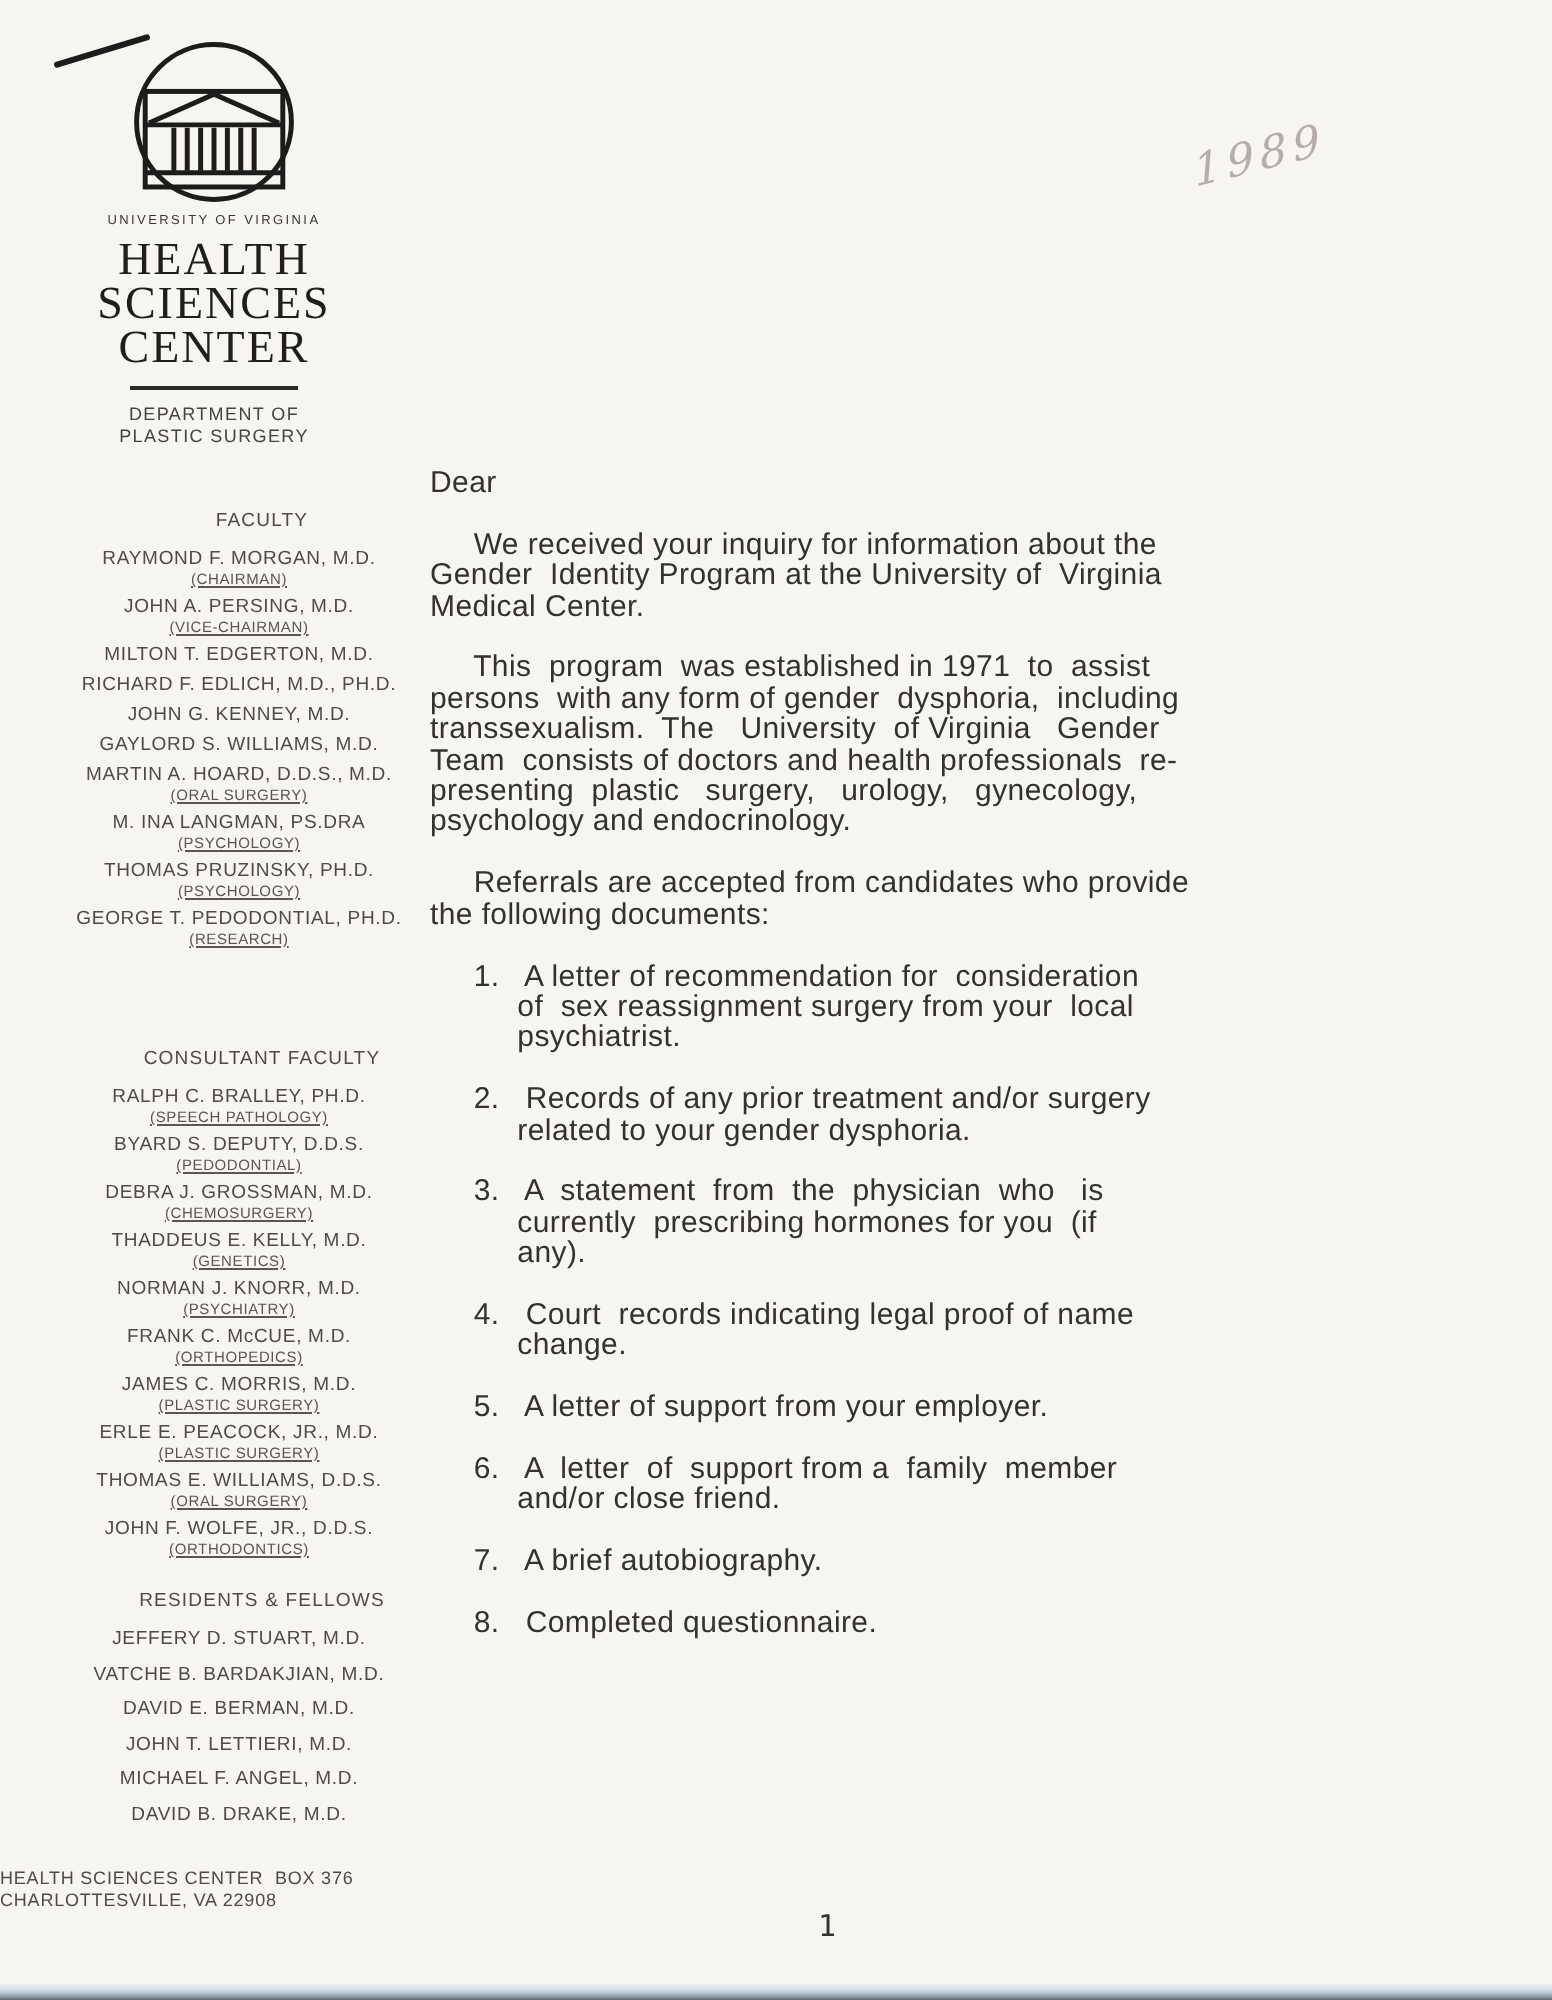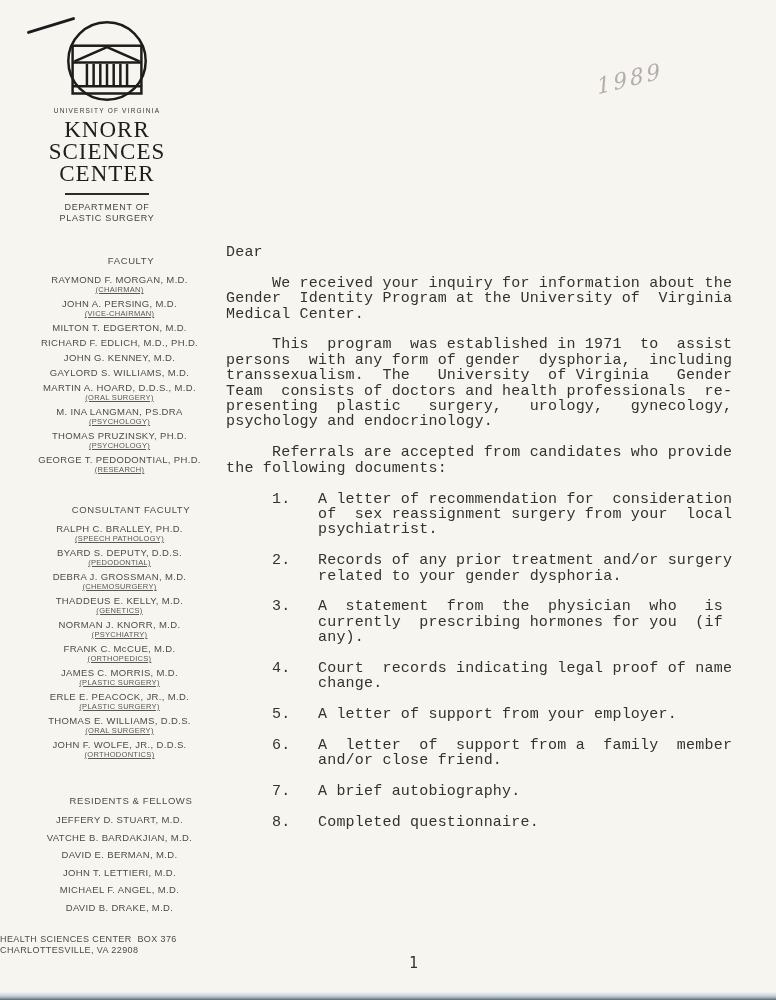--- a/index.html
+++ b/index.html
@@ -37,37 +37,37 @@
   .hsc-name {
     margin-top: 5px;
     font-family: "Liberation Serif", serif;
     font-size: 23px; line-height: 22px; letter-spacing: 1px;
     color: #1f1e1c;
   }
   .letterhead-rule { width: 84px; height: 2px; background: #2b2a28; margin: 8px auto 0; }
   .dept-line { margin-top: 7px; font-size: 9px; line-height: 11px; letter-spacing: 0.7px; color: #454340; }
   .side-section { position: absolute; left: 0; width: 214px; text-align: center; }
   .sec-faculty    { top: 255px; }
-  .sec-consultant { top: 504px; }
+  .sec-consultant { top: 524px; }
   .sec-residents  { top: 795px; }
   .section-heading { font-size: 9.5px; letter-spacing: 0.6px; color: #4e4b47; margin-bottom: 8px; padding-left: 48px; }
   .member { margin-bottom: 4px; padding-left: 25px; }
   .sec-residents .member { margin-bottom: 6.5px; }
   .member .name { font-size: 9.5px; line-height: 11px; letter-spacing: 0.35px; color: #4e4b47; }
   .member .role { font-size: 7.5px; line-height: 9px; letter-spacing: 0.3px; color: #5a5753; text-decoration: underline; }
   .side-footer {
     position: absolute; left: 0; top: 934px; width: 214px;
     font-size: 9px; line-height: 11px;
     letter-spacing: 0.4px; color: #4e4b47; white-space: pre;
   }
   
   .letter-body {
     position: absolute; left: 210px; top: 229px;
-    margin: 16px;
-    font-family: Liberation Mono, monospace;
+    margin: 5px;
+    font-family: Liberation Sans, sans-serif;
     font-size: 15px; line-height: 15.4px; letter-spacing: 0.2px;
     color: #34322e;
     white-space: pre;
   }
   .page-number {
     position: absolute; left: 409px; top: 954px;
     font-family: "DejaVu Sans Mono", monospace;
     font-size: 15px; color: #34322e;
   }
 </style>
@@ -89,21 +89,21 @@
       <line x1="38" y1="48" x2="38" y2="70.5"></line>
       <line x1="45" y1="48" x2="45" y2="70.5"></line>
       <line x1="52" y1="48" x2="52" y2="70.5"></line>
       <line x1="59" y1="48" x2="59" y2="70.5"></line>
       <line x1="66" y1="48" x2="66" y2="70.5"></line>
       <line x1="9" y1="71.5" x2="81" y2="71.5"></line>
     </svg>
   </div>
   <div class="university-line">UNIVERSITY OF VIRGINIA</div>
   <div class="hsc-name">
-    <div>KNORR</div>
+    <div>HEALTH</div>
     <div>SCIENCES</div>
     <div>CENTER</div>
   </div>
   <div class="letterhead-rule"></div>
   <div class="dept-line">
     <div>DEPARTMENT OF</div>
     <div>PLASTIC SURGERY</div>
   </div>
 </div>
 

